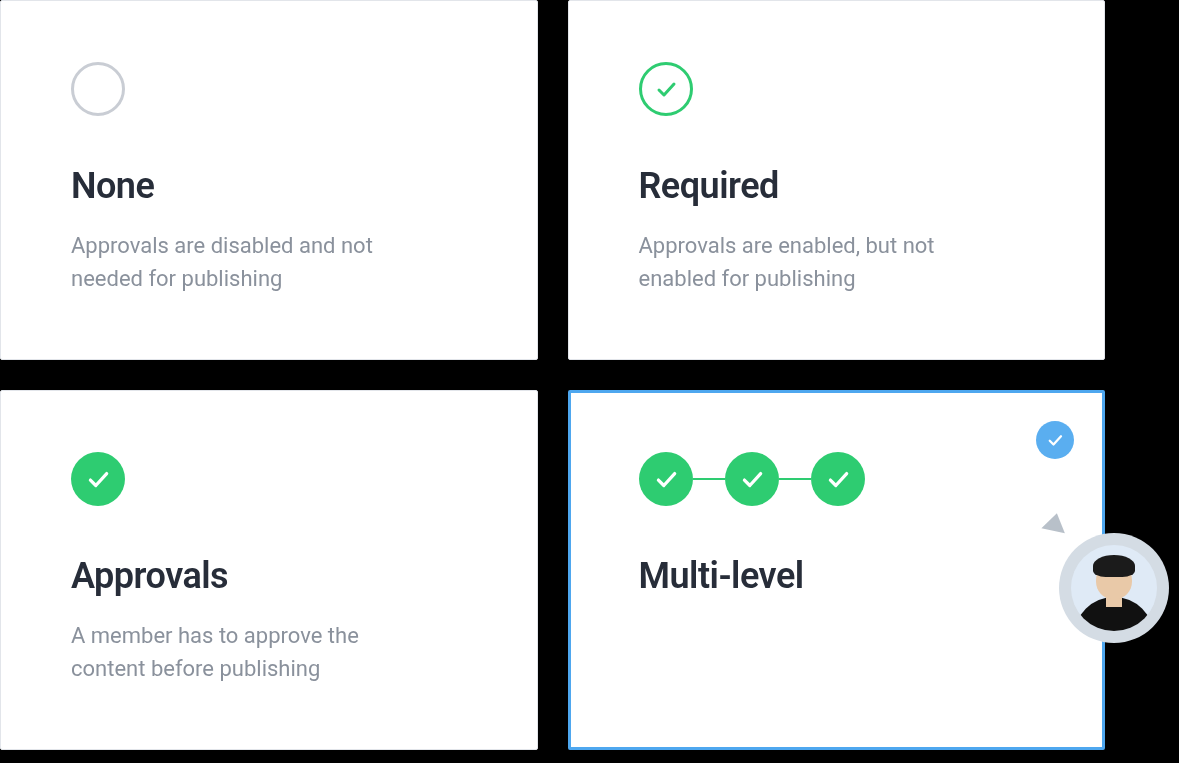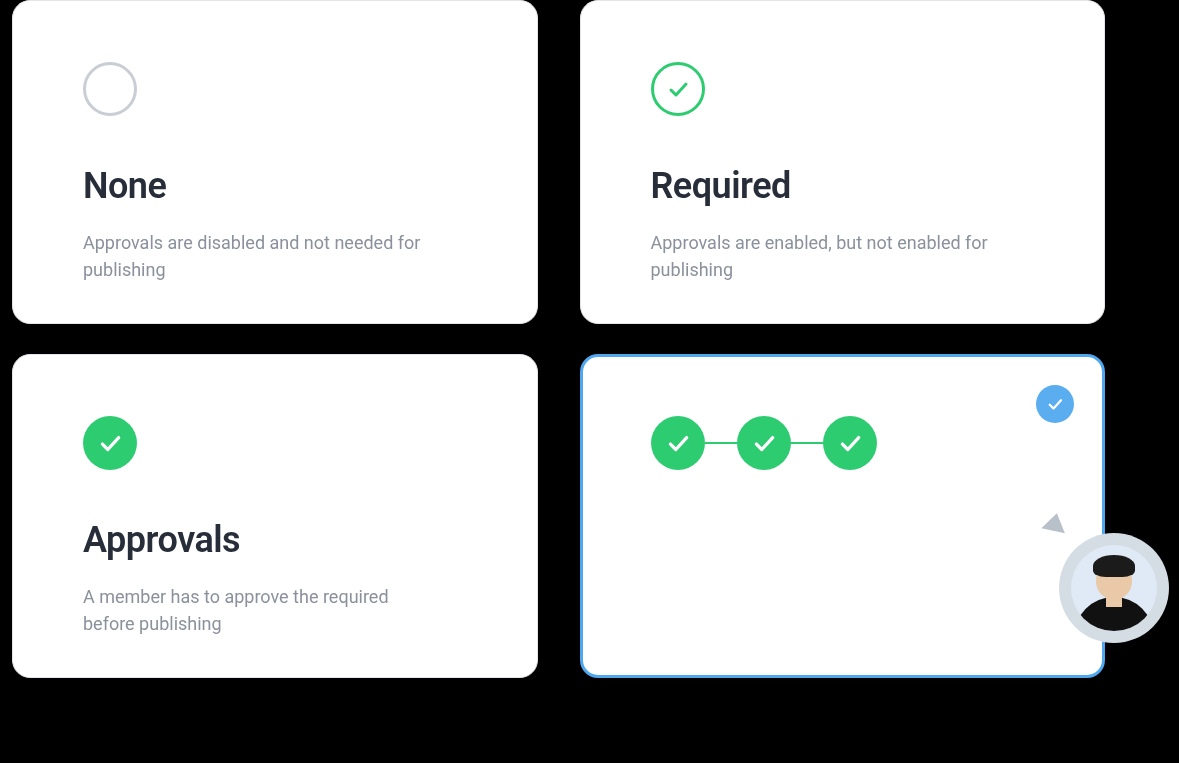--- a/index.html
+++ b/index.html
@@ -14,28 +14,27 @@
     top: 0; left: 0;
     width: 1105px;
     display: grid;
     grid-template-columns: 1fr 1fr;
     grid-template-rows: 1fr 1fr;
     gap: 30px;
     padding: 0;
   }
   .card {
     background: #fff;
-    border-radius: 18px;
+    border-radius: 2px;
     padding: 60px 70px 48px 70px;
-    height: 324px;
+    height: 360px;
     border: 1px solid #e2e5ea;
     box-shadow: 0 4px 10px rgba(0,0,0,0.06);
     cursor: pointer;
     position: relative;
-    margin-left: 12px;
   }
   .card.selected {
     border: 3px solid #4ea7ef;
     padding: 58px 68px 46px 68px;
   }
   .icon-row {
     display: flex;
     align-items: center;
     margin-bottom: 48px;
     height: 56px;
@@ -65,21 +64,21 @@
   .check-green svg { stroke: #2ecc71; }
   .check-white svg { stroke: #fff; }
   .card h2 {
     font-size: 36px;
     font-weight: 600;
     color: #272d39;
     margin-bottom: 22px;
     letter-spacing: -0.5px;
   }
   .card p {
-    font-size: 18px;
+    font-size: 22px;
     line-height: 1.5;
     color: #8a919c;
     max-width: 360px;
   }
 
   .selected-badge {
     position: absolute;
     top: 28px;
     right: 28px;
     width: 38px;
@@ -175,21 +174,21 @@
 
   <div class="card">
     <div class="icon-row">
       <span class="circle-filled-check check-white">
         <svg width="26" height="26" viewBox="0 0 24 24" fill="none" stroke-width="3" stroke-linecap="round" stroke-linejoin="round">
             <polyline points="5 13 10 18 20 7"></polyline>
           </svg>
       </span>
     </div>
     <h2>Approvals</h2>
-    <p>A member has to approve the required before publishing</p>
+    <p>A member has to approve the content before publishing</p>
   </div>
 
   <div class="card selected">
     <span class="selected-badge">
       <svg width="18" height="18" viewBox="0 0 24 24" fill="none" stroke-width="3" stroke-linecap="round" stroke-linejoin="round">
           <polyline points="5 13 10 18 20 7"></polyline>
         </svg>
     </span>
     <div class="icon-row">
       <span class="circle-filled-check check-white">
@@ -203,20 +202,21 @@
             <polyline points="5 13 10 18 20 7"></polyline>
           </svg>
       </span>
       <span class="connector"></span>
       <span class="circle-filled-check check-white">
         <svg width="26" height="26" viewBox="0 0 24 24" fill="none" stroke-width="3" stroke-linecap="round" stroke-linejoin="round">
             <polyline points="5 13 10 18 20 7"></polyline>
           </svg>
       </span>
     </div>
+    <h2>Multi-level</h2>
   </div>
 
 </div>
 
 <span class="cursor-tri"></span>
 
 <div class="avatar-wrap">
   <div class="avatar-inner">
     <div class="body"></div>
     <div class="neck"></div>

